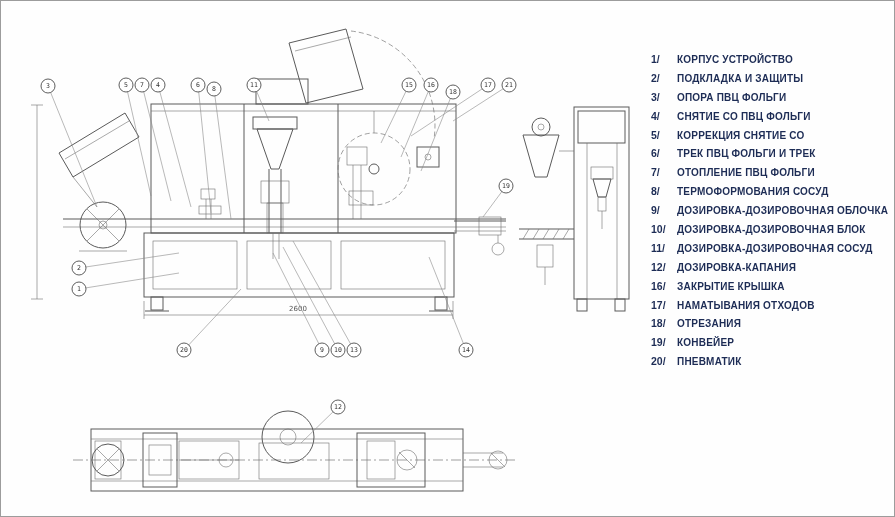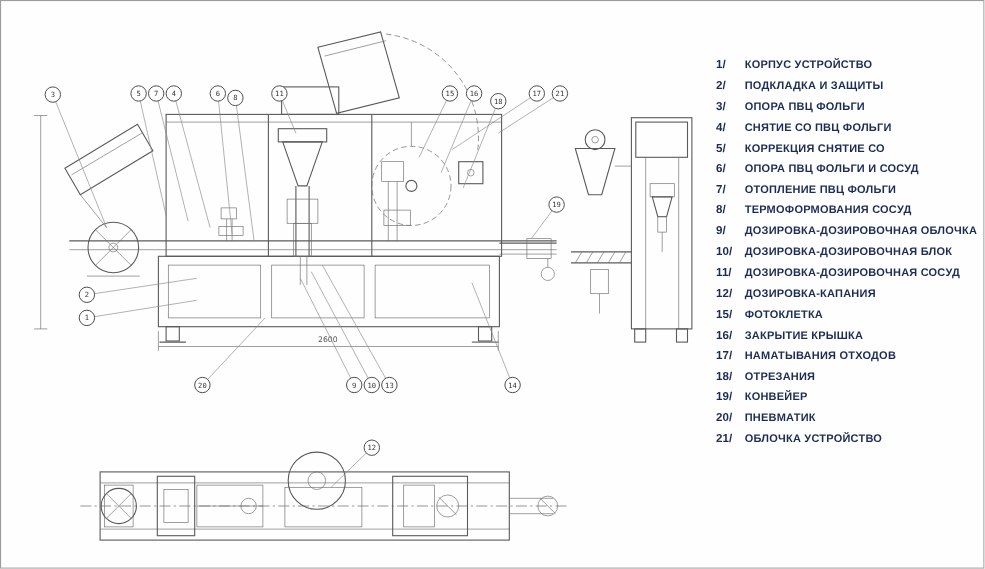--- a/index.html
+++ b/index.html
@@ -317,21 +317,21 @@
       <div class="legend-row">
         <span class="legend-num">4/</span>
         <span class="legend-label">СНЯТИЕ СО ПВЦ ФОЛЬГИ</span>
       </div>
       <div class="legend-row">
         <span class="legend-num">5/</span>
         <span class="legend-label">КОРРЕКЦИЯ СНЯТИЕ СО</span>
       </div>
       <div class="legend-row">
         <span class="legend-num">6/</span>
-        <span class="legend-label">ОПОРА ПВЦ ФОЛЬГИ И СОСУД</span>
+        <span class="legend-label">ТРЕК ПВЦ ФОЛЬГИ И ТРЕК</span>
       </div>
       <div class="legend-row">
         <span class="legend-num">7/</span>
         <span class="legend-label">ОТОПЛЕНИЕ ПВЦ ФОЛЬГИ</span>
       </div>
       <div class="legend-row">
         <span class="legend-num">8/</span>
         <span class="legend-label">ТЕРМОФОРМОВАНИЯ СОСУД</span>
       </div>
       <div class="legend-row">
@@ -344,41 +344,33 @@
       </div>
       <div class="legend-row">
         <span class="legend-num">11/</span>
         <span class="legend-label">ДОЗИРОВКА-ДОЗИРОВОЧНАЯ СОСУД</span>
       </div>
       <div class="legend-row">
         <span class="legend-num">12/</span>
         <span class="legend-label">ДОЗИРОВКА-КАПАНИЯ</span>
       </div>
       <div class="legend-row">
-        <span class="legend-num">15/</span>
-        <span class="legend-label">ФОТОКЛЕТКА</span>
-      </div>
-      <div class="legend-row">
         <span class="legend-num">16/</span>
         <span class="legend-label">ЗАКРЫТИЕ КРЫШКА</span>
       </div>
       <div class="legend-row">
         <span class="legend-num">17/</span>
         <span class="legend-label">НАМАТЫВАНИЯ ОТХОДОВ</span>
       </div>
       <div class="legend-row">
         <span class="legend-num">18/</span>
         <span class="legend-label">ОТРЕЗАНИЯ</span>
       </div>
       <div class="legend-row">
         <span class="legend-num">19/</span>
         <span class="legend-label">КОНВЕЙЕР</span>
       </div>
       <div class="legend-row">
         <span class="legend-num">20/</span>
         <span class="legend-label">ПНЕВМАТИК</span>
       </div>
-      <div class="legend-row">
-        <span class="legend-num">21/</span>
-        <span class="legend-label">ОБЛОЧКА УСТРОЙСТВО</span>
-      </div>
     </div>
 </div>
 
 </body></html>

